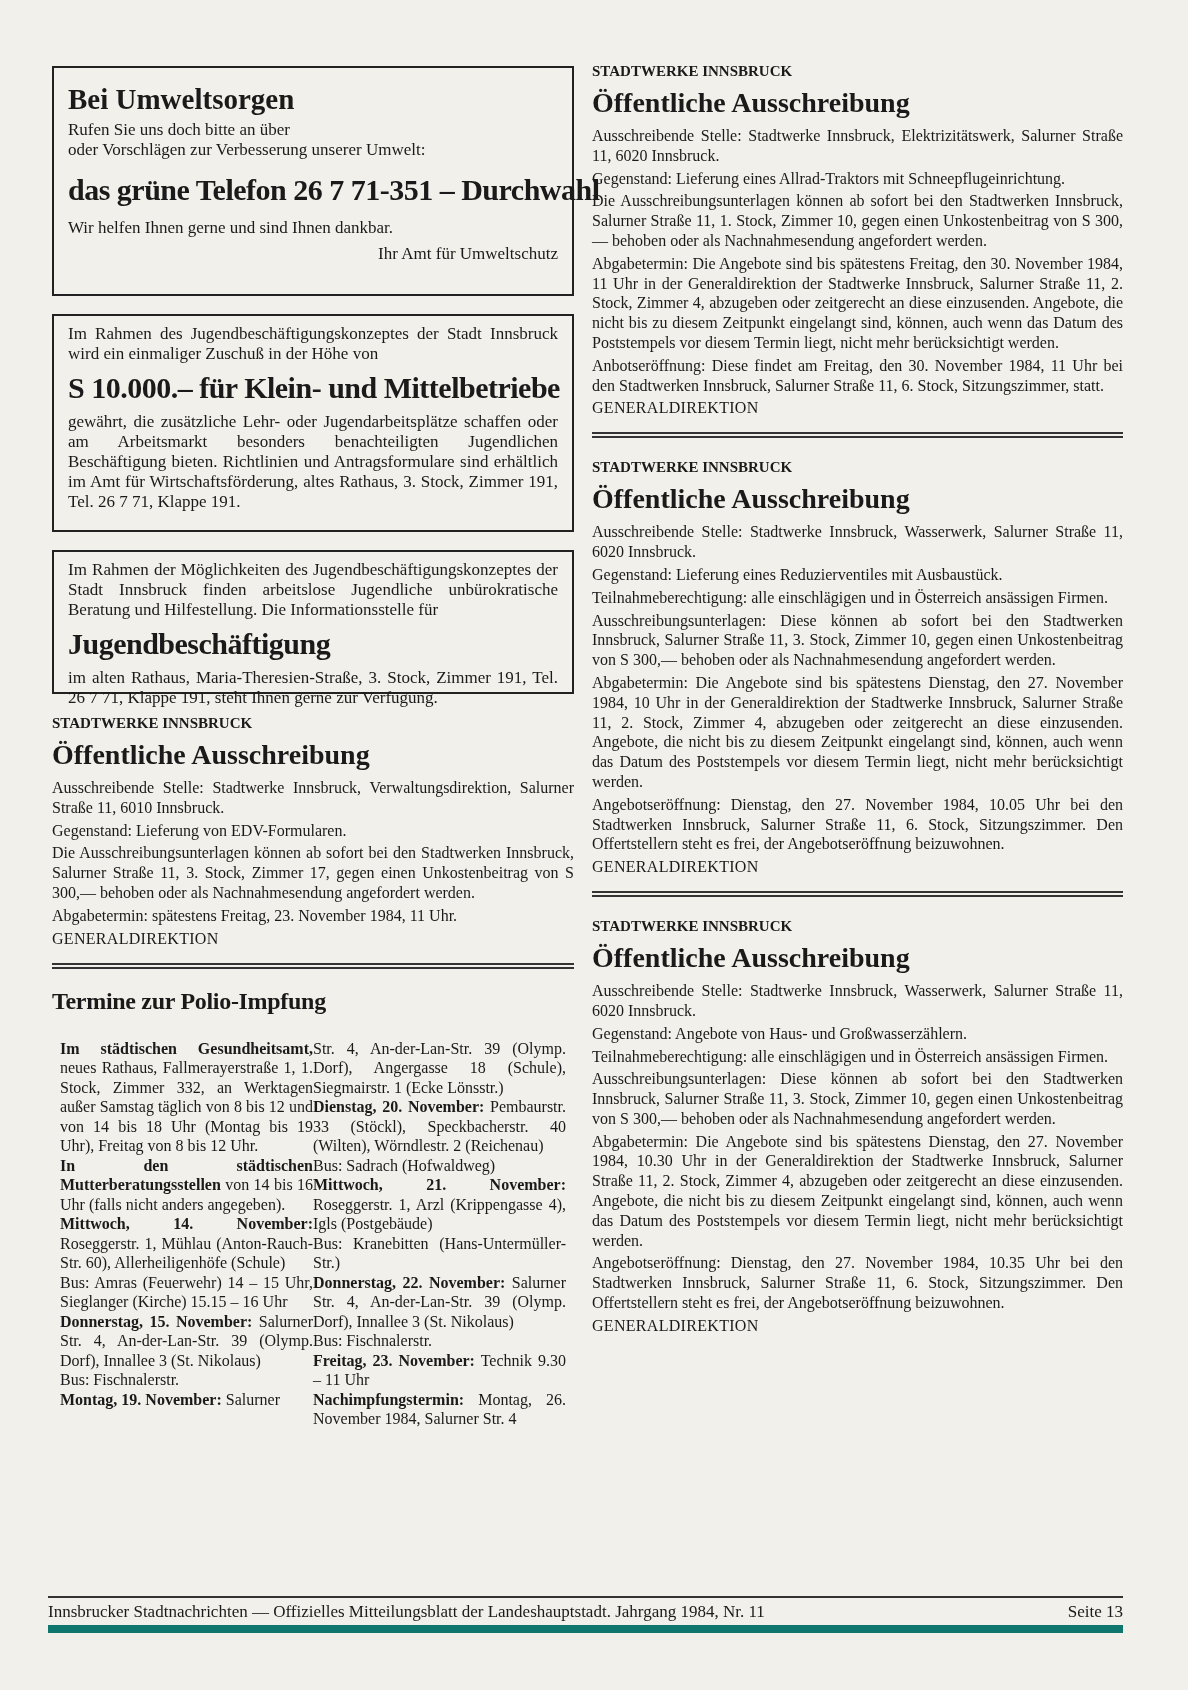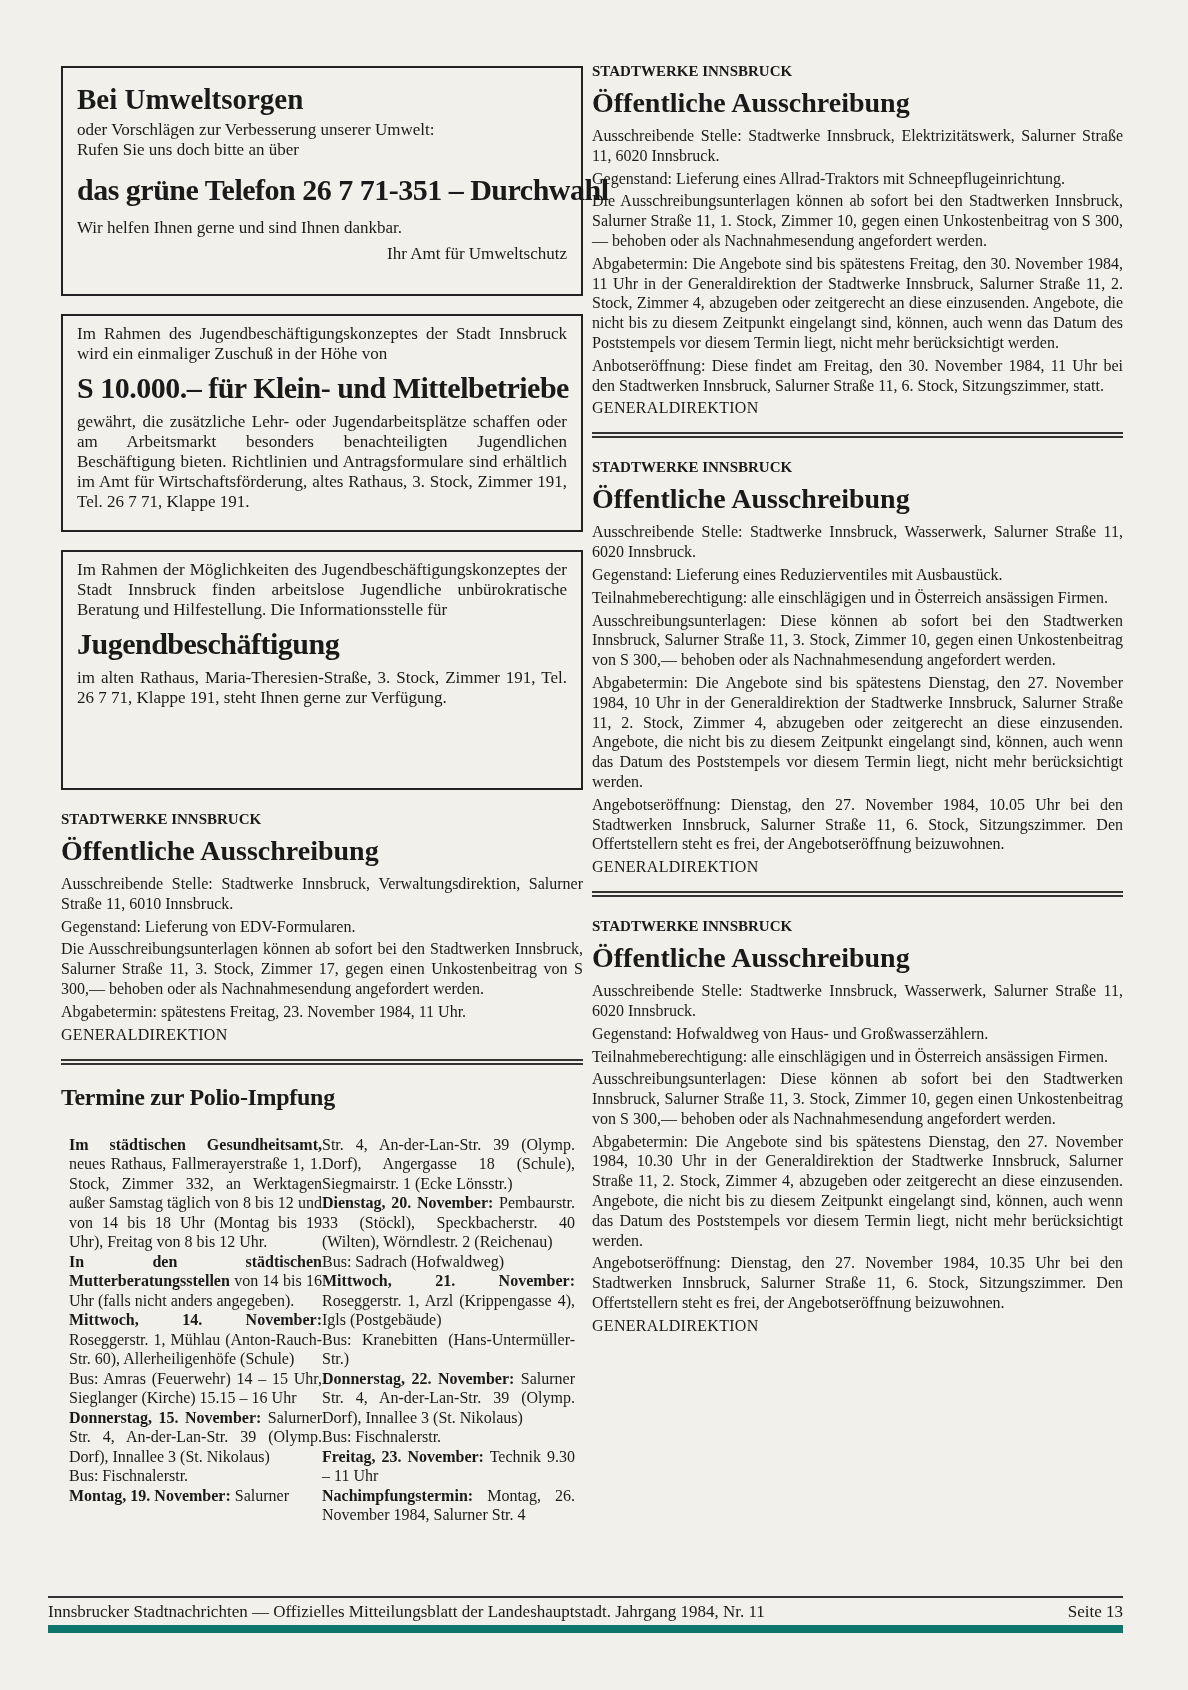--- a/index.html
+++ b/index.html
@@ -3,27 +3,27 @@
 <meta charset="utf-8">
 <style>
   html, body { margin: 0; padding: 0; }
   body {
     width: 1188px; height: 1690px; overflow: hidden;
     background: #f1f0ea;
     font-family: "Liberation Serif", "DejaVu Serif", serif;
     color: #1a1a1a;
     position: relative;
   }
-  .col-left { position: absolute; left: 61px; top: 66px; width: 522px; }
+  .col-left { position: absolute; left: 52px; top: 66px; width: 522px; }
   .col-right { position: absolute; left: 592px; top: 62px; width: 531px; }
 
   .box { border: 2px solid #222; padding: 8px 14px 10px 14px; box-sizing: border-box; }
   .box1 { height: 230px; padding-top: 14px; }
   .box2 { margin-top: 18px; height: 218px; }
-  .box3 { margin-top: 18px; height: 240px; }
+  .box3 { margin-top: 18px; height: 144px; }
 
   .box-title { font-weight: bold; font-size: 29px; line-height: 34px; margin: 0 0 4px 0; }
   .big { font-weight: bold; font-size: 30px; line-height: 36px; margin: 6px 0 6px 0; white-space: nowrap; letter-spacing: -0.5px; }
   .p { font-size: 17px; line-height: 20px; margin: 0; text-align: justify; }
   .right { text-align: right; }
 
   .kicker { font-weight: bold; font-size: 15px; line-height: 18px; letter-spacing: 0; margin: 0; }
   .headline { font-weight: bold; font-size: 28px; line-height: 34px; margin: 6px 0 6px 0; }
   .para { font-size: 16px; line-height: 19.8px; margin: 0 0 3px 0; text-align: justify; }
   .para b { font-weight: normal; }
@@ -38,22 +38,22 @@
   .polio-col .line { font-size: 16px; line-height: 19.5px; margin: 0; text-align: justify; }
 
   .footer { position: absolute; left: 48px; top: 1596px; width: 1075px; border-top: 2px solid #333; border-bottom: 8px solid #0f766e; padding: 3px 0 2px 0; display: flex; justify-content: space-between; font-size: 17px; line-height: 22px; }
 </style>
 </head>
 <body>
 
 <div class="col-left">
   <div class="box box1">
     <div class="box-title">Bei Umweltsorgen</div>
+    <p class="p">Rufen Sie uns doch bitte an über</p>
     <p class="p">oder Vorschlägen zur Verbesserung unserer Umwelt:</p>
-    <p class="p">Rufen Sie uns doch bitte an über</p>
     <div class="big" style="margin-top:12px;margin-bottom:10px;">das grüne Telefon 26 7 71-351 – Durchwahl</div>
     <p class="p">Wir helfen Ihnen gerne und sind Ihnen dankbar.</p>
     <p class="p right" style="margin-top:6px;">Ihr Amt für Umweltschutz</p>
   </div>
 
   <div class="box box2">
     <p class="p">Im Rahmen des Jugendbeschäftigungskonzeptes der Stadt Innsbruck wird ein einmaliger Zuschuß in der Höhe von</p>
     <div class="big">S 10.000.– für Klein- und Mittelbetriebe</div>
     <p class="p">gewährt, die zusätzliche Lehr- oder Jugendarbeitsplätze schaffen oder am Arbeitsmarkt besonders benachteiligten Jugendlichen Beschäftigung bieten. Richtlinien und Antragsformulare sind erhältlich im Amt für Wirtschaftsförderung, altes Rathaus, 3. Stock, Zimmer 191, Tel. 26 7 71, Klappe 191.</p>
   </div>
@@ -127,21 +127,21 @@
         <p class="para"><b>Ausschreibungsunterlagen:</b><span> Diese können ab sofort bei den Stadtwerken Innsbruck, Salurner Straße 11, 3. Stock, Zimmer 10, gegen einen Unkostenbeitrag von S 300,— behoben oder als Nachnahmesendung angefordert werden.</span></p>
         <p class="para"><b>Abgabetermin:</b><span> Die Angebote sind bis spätestens Dienstag, den 27. November 1984, 10 Uhr in der Generaldirektion der Stadtwerke Innsbruck, Salurner Straße 11, 2. Stock, Zimmer 4, abzugeben oder zeitgerecht an diese einzusenden. Angebote, die nicht bis zu diesem Zeitpunkt eingelangt sind, können, auch wenn das Datum des Poststempels vor diesem Termin liegt, nicht mehr berücksichtigt werden.</span></p>
         <p class="para"><b>Angebotseröffnung:</b><span> Dienstag, den 27. November 1984, 10.05 Uhr bei den Stadtwerken Innsbruck, Salurner Straße 11, 6. Stock, Sitzungszimmer. Den Offertstellern steht es frei, der Angebotseröffnung beizuwohnen.</span></p>
         <p class="sign">GENERALDIREKTION</p>
       </div>
       <div class="dbl-rule" style="margin-top: 14px;"></div>
       <div class="section" style="margin-top: 20px;">
         <p class="kicker">STADTWERKE INNSBRUCK</p>
         <div class="headline">Öffentliche Ausschreibung</div>
         <p class="para"><b>Ausschreibende Stelle:</b><span> Stadtwerke Innsbruck, Wasserwerk, Salurner Straße 11, 6020 Innsbruck.</span></p>
-        <p class="para"><b>Gegenstand:</b><span> Hofwaldweg von Haus- und Großwasserzählern.</span></p>
+        <p class="para"><b>Gegenstand:</b><span> Angebote von Haus- und Großwasserzählern.</span></p>
         <p class="para"><b>Teilnahmeberechtigung:</b><span> alle einschlägigen und in Österreich ansässigen Firmen.</span></p>
         <p class="para"><b>Ausschreibungsunterlagen:</b><span> Diese können ab sofort bei den Stadtwerken Innsbruck, Salurner Straße 11, 3. Stock, Zimmer 10, gegen einen Unkostenbeitrag von S 300,— behoben oder als Nachnahmesendung angefordert werden.</span></p>
         <p class="para"><b>Abgabetermin:</b><span> Die Angebote sind bis spätestens Dienstag, den 27. November 1984, 10.30 Uhr in der Generaldirektion der Stadtwerke Innsbruck, Salurner Straße 11, 2. Stock, Zimmer 4, abzugeben oder zeitgerecht an diese einzusenden. Angebote, die nicht bis zu diesem Zeitpunkt eingelangt sind, können, auch wenn das Datum des Poststempels vor diesem Termin liegt, nicht mehr berücksichtigt werden.</span></p>
         <p class="para"><b>Angebotseröffnung:</b><span> Dienstag, den 27. November 1984, 10.35 Uhr bei den Stadtwerken Innsbruck, Salurner Straße 11, 6. Stock, Sitzungszimmer. Den Offertstellern steht es frei, der Angebotseröffnung beizuwohnen.</span></p>
         <p class="sign">GENERALDIREKTION</p>
       </div>
     </div>
 </div>
 
 <div class="footer">

